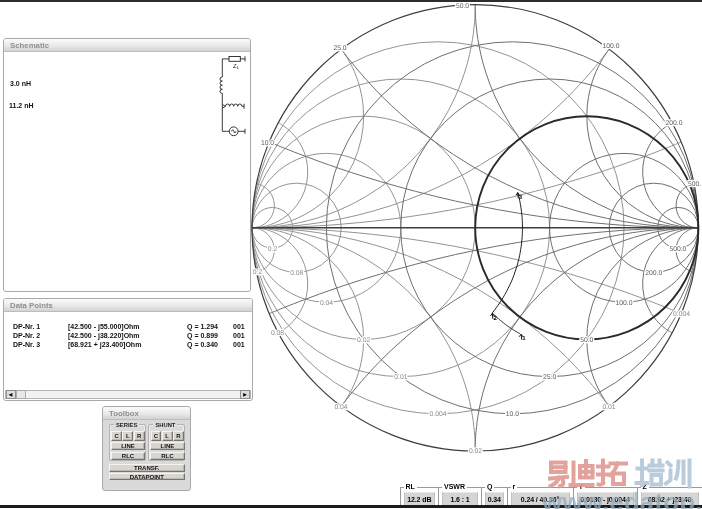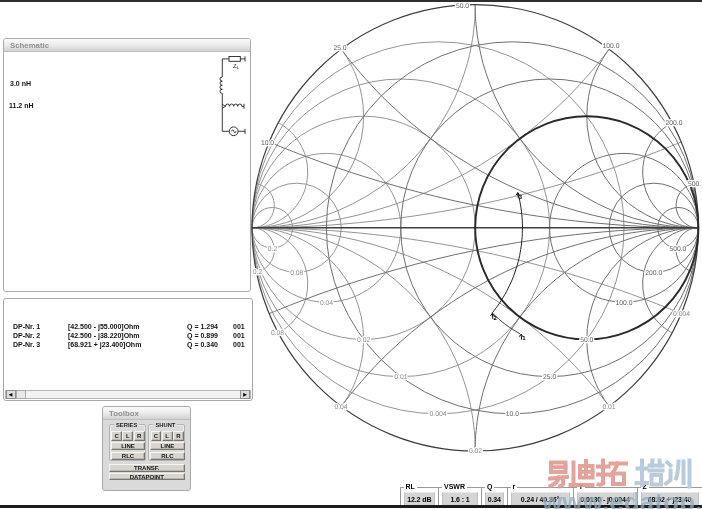--- a/index.html
+++ b/index.html
@@ -180,20 +180,21 @@
 <path d="M227.6,92.3 a1.1,1.3 0 1,1 2.2,0 a1.1,1.3 0 1,0 2.2,0" stroke-width="0.8"></path>
 <line x1="234.1" y1="92.3" x2="241" y2="92.3"></line>
 <line x1="241" y1="89.8" x2="241" y2="94.8"></line>
 </g>
 <text x="229" y="28.5" font-size="6" fill="#111">Z<tspan font-size="4.4" dy="1.2">L</tspan></text>
 </svg>
 </div>
 
 <div class="win" style="left:3px;top:298px;width:249.5px;height:103px;">
 
+<div class="tbar">Data Points</div>
 
 <div class="dprow" style="top:23.5px;left:0;width:249px;height:9px;"><span style="left:9px;">DP-Nr. 1</span><span style="left:64px;">[42.500 - j55.000]Ohm</span><span style="left:183px;">Q = 1.294</span><span style="left:229px;">001</span></div>
 
 <div class="dprow" style="top:32.8px;left:0;width:249px;height:9px;"><span style="left:9px;">DP-Nr. 2</span><span style="left:64px;">[42.500 - j38.220]Ohm</span><span style="left:183px;">Q = 0.899</span><span style="left:229px;">001</span></div>
 
 <div class="dprow" style="top:42.1px;left:0;width:249px;height:9px;"><span style="left:9px;">DP-Nr. 3</span><span style="left:64px;">[68.921 + j23.400]Ohm</span><span style="left:183px;">Q = 0.340</span><span style="left:229px;">001</span></div>
 
 <div class="sb" style="left:1px;right:1px;bottom:1px;"></div>
 
 <div class="sbtn" style="left:1.5px;bottom:1px;">◀</div>

